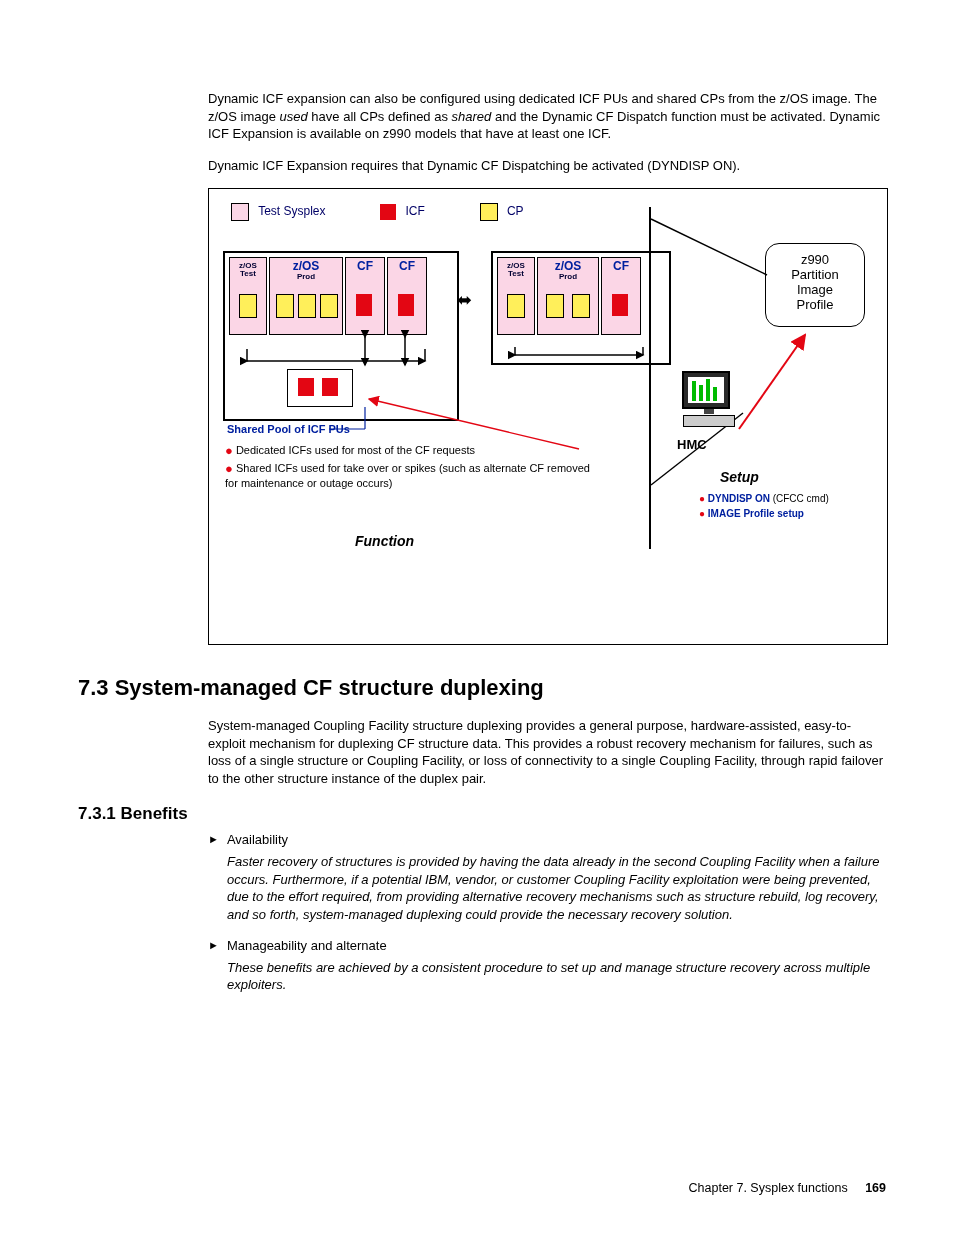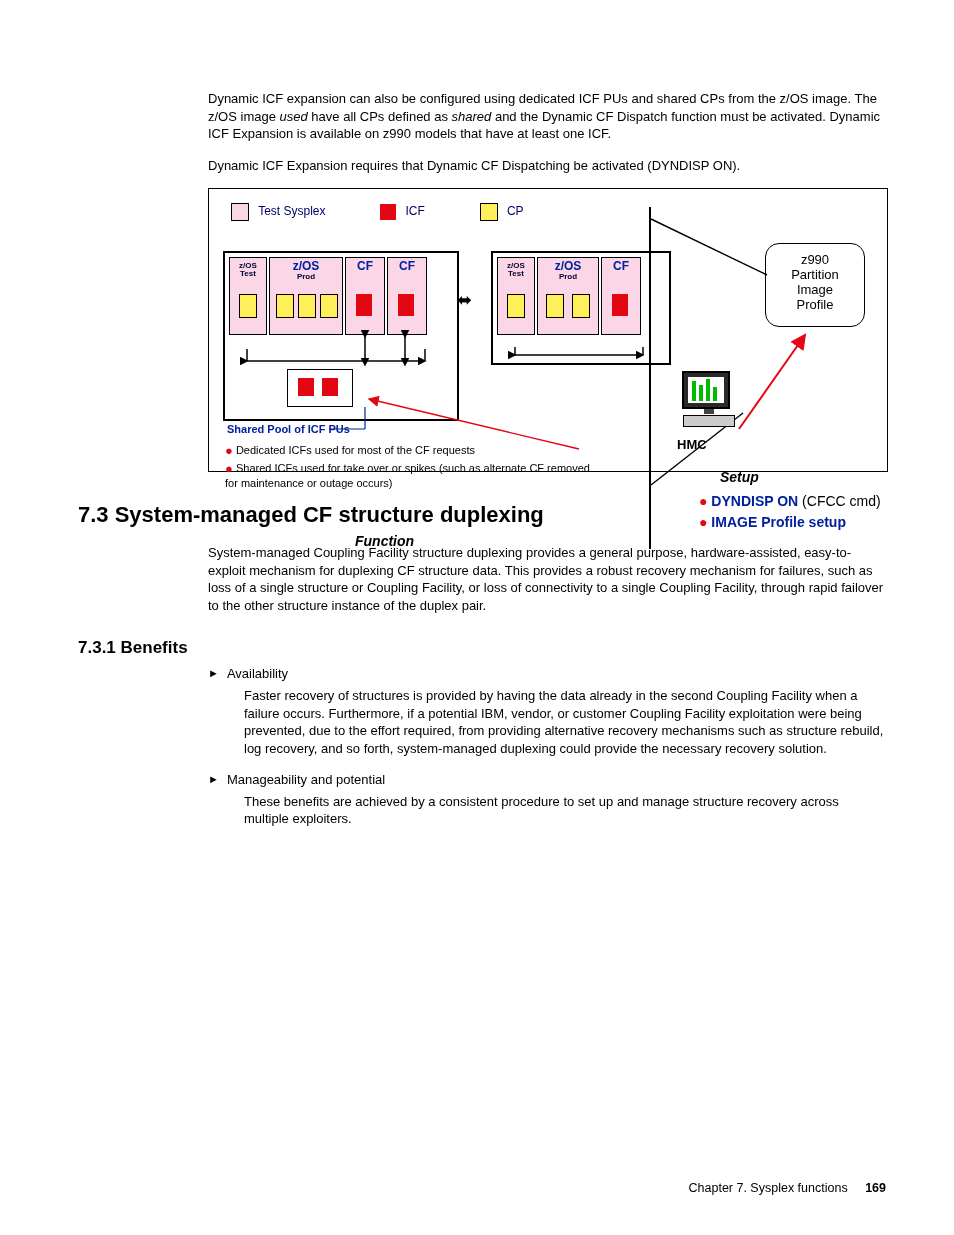--- a/index.html
+++ b/index.html
@@ -21,44 +21,44 @@
     margin: 0 0 14px 0;
     line-height: 1.35;
     padding-left: 130px;
     text-align: left;
   }
   .italic { font-style: italic; }
   .figure-box {
     margin-left: 130px;
     border: 1.5px solid #000;
     width: 680px;
-    height: 284px;
+    height: 457px;
     position: relative;
     box-sizing: border-box;
     background: #fff;
   }
   .figcap {
     margin: 6px 0 30px 130px;
     font-style: italic;
     font-size: 12px;
   }
   h2.sec {
     font-size: 22px;
     font-weight: bold;
     margin: 30px 0 16px 0;
   }
   h3.sub {
     font-size: 17px;
     font-weight: bold;
-    margin: 24px 0 8px 0;
+    margin: 17px 0 8px 0;
   }
   ul.bullets { list-style: none; margin: 0; padding: 0 0 0 130px; }
   ul.bullets > li { margin-bottom: 6px; }
   ul.bullets > li .arrow { display:inline-block; margin-right:8px; font-size:11px; position:relative; top:-1px;}
-  .bullet-body { margin: 6px 0 14px 36px; line-height: 1.35; }
+  .bullet-body { margin: 6px 0 14px 19px; line-height: 1.35; font-style: italic; }
   .footer {
     position: absolute;
     bottom: 40px;
     right: 68px;
     font-size: 12.5px;
   }
   .footer .pg { font-weight: bold; margin-left: 14px; }
 
   
   .legend { position:absolute; top:14px; left:22px; font-size:12px; color:#006; }
@@ -81,21 +81,21 @@
   .profile {
     position:absolute; right:22px; top:54px; width:100px; height:84px;
     border:1.5px solid #000; border-radius:14px; text-align:center; font-size:13px;
     padding-top:8px; box-sizing:border-box;
   }
   .setup-lbl { position:absolute; left:511px; top:280px; font-style:italic; font-weight:bold; font-size:14px; }
   .func-lbl  { position:absolute; left:146px; top:344px; font-style:italic; font-weight:bold; font-size:14px; }
   .shared-pool-lbl { position:absolute; left:18px; top:234px; font-size:11px; font-weight:bold; color:#00209f; }
   .notes { position:absolute; left:16px; top:252px; width:380px; font-size:11px; line-height:1.35; }
   .notes .dot { color:#e30613; font-size:13px; position:relative; top:1px;}
-  .setup-notes { position:absolute; left:490px; top:302px; font-size:14px; line-height:1.5; }
+  .setup-notes { position:absolute; left:490px; top:302px; font-size:10px; line-height:1.5; }
   .setup-notes b { color:#00209f; }
   .small { font-size:8px; font-weight:bold; color:#003; line-height:1;}
   svg.diagram-lines { position:absolute; left:0; top:0; pointer-events:none; }
   .double-arrow { position:absolute; font-size:18px; }
   
   .mon { width:44px; height:34px; background:#2a2a2a; border:2px solid #000; position:relative; }
   .scr { position:absolute; left:4px; top:4px; right:4px; bottom:4px; background:#fff; }
   .bar { position:absolute; left:4px; width:4px; background:#0b0; }
   .kbd { width:50px; height:10px; background:#ccc; border:1px solid #000; margin:1px auto 0; }
   .stand { width:10px; height:5px; background:#444; margin:0 auto; }
@@ -247,21 +247,21 @@
   <p class="body">System-managed Coupling Facility structure duplexing provides a general purpose, hardware-assisted, easy-to-exploit mechanism for duplexing CF structure data. This provides a robust recovery mechanism for failures, such as loss of a single structure or Coupling Facility, or loss of connectivity to a single Coupling Facility, through rapid failover to the other structure instance of the duplex pair.</p>
 
   <h3 class="sub">7.3.1  Benefits</h3>
 
   <ul class="bullets">
     <li>
       <span class="arrow">►</span><span>Availability</span>
       <div class="bullet-body">Faster recovery of structures is provided by having the data already in the second Coupling Facility when a failure occurs. Furthermore, if a potential IBM, vendor, or customer Coupling Facility exploitation were being prevented, due to the effort required, from providing alternative recovery mechanisms such as structure rebuild, log recovery, and so forth, system-managed duplexing could provide the necessary recovery solution.</div>
     </li>
     <li>
-      <span class="arrow">►</span><span>Manageability and potential</span>
+      <span class="arrow">►</span><span>Manageability and alternate</span>
       <div class="bullet-body">These benefits are achieved by a consistent procedure to set up and manage structure recovery across multiple exploiters.</div>
     </li>
   </ul>
 
   <div class="footer">
     <span>Chapter 7. Sysplex functions</span>
     <span class="pg">169</span>
   </div>
 
 </div>

